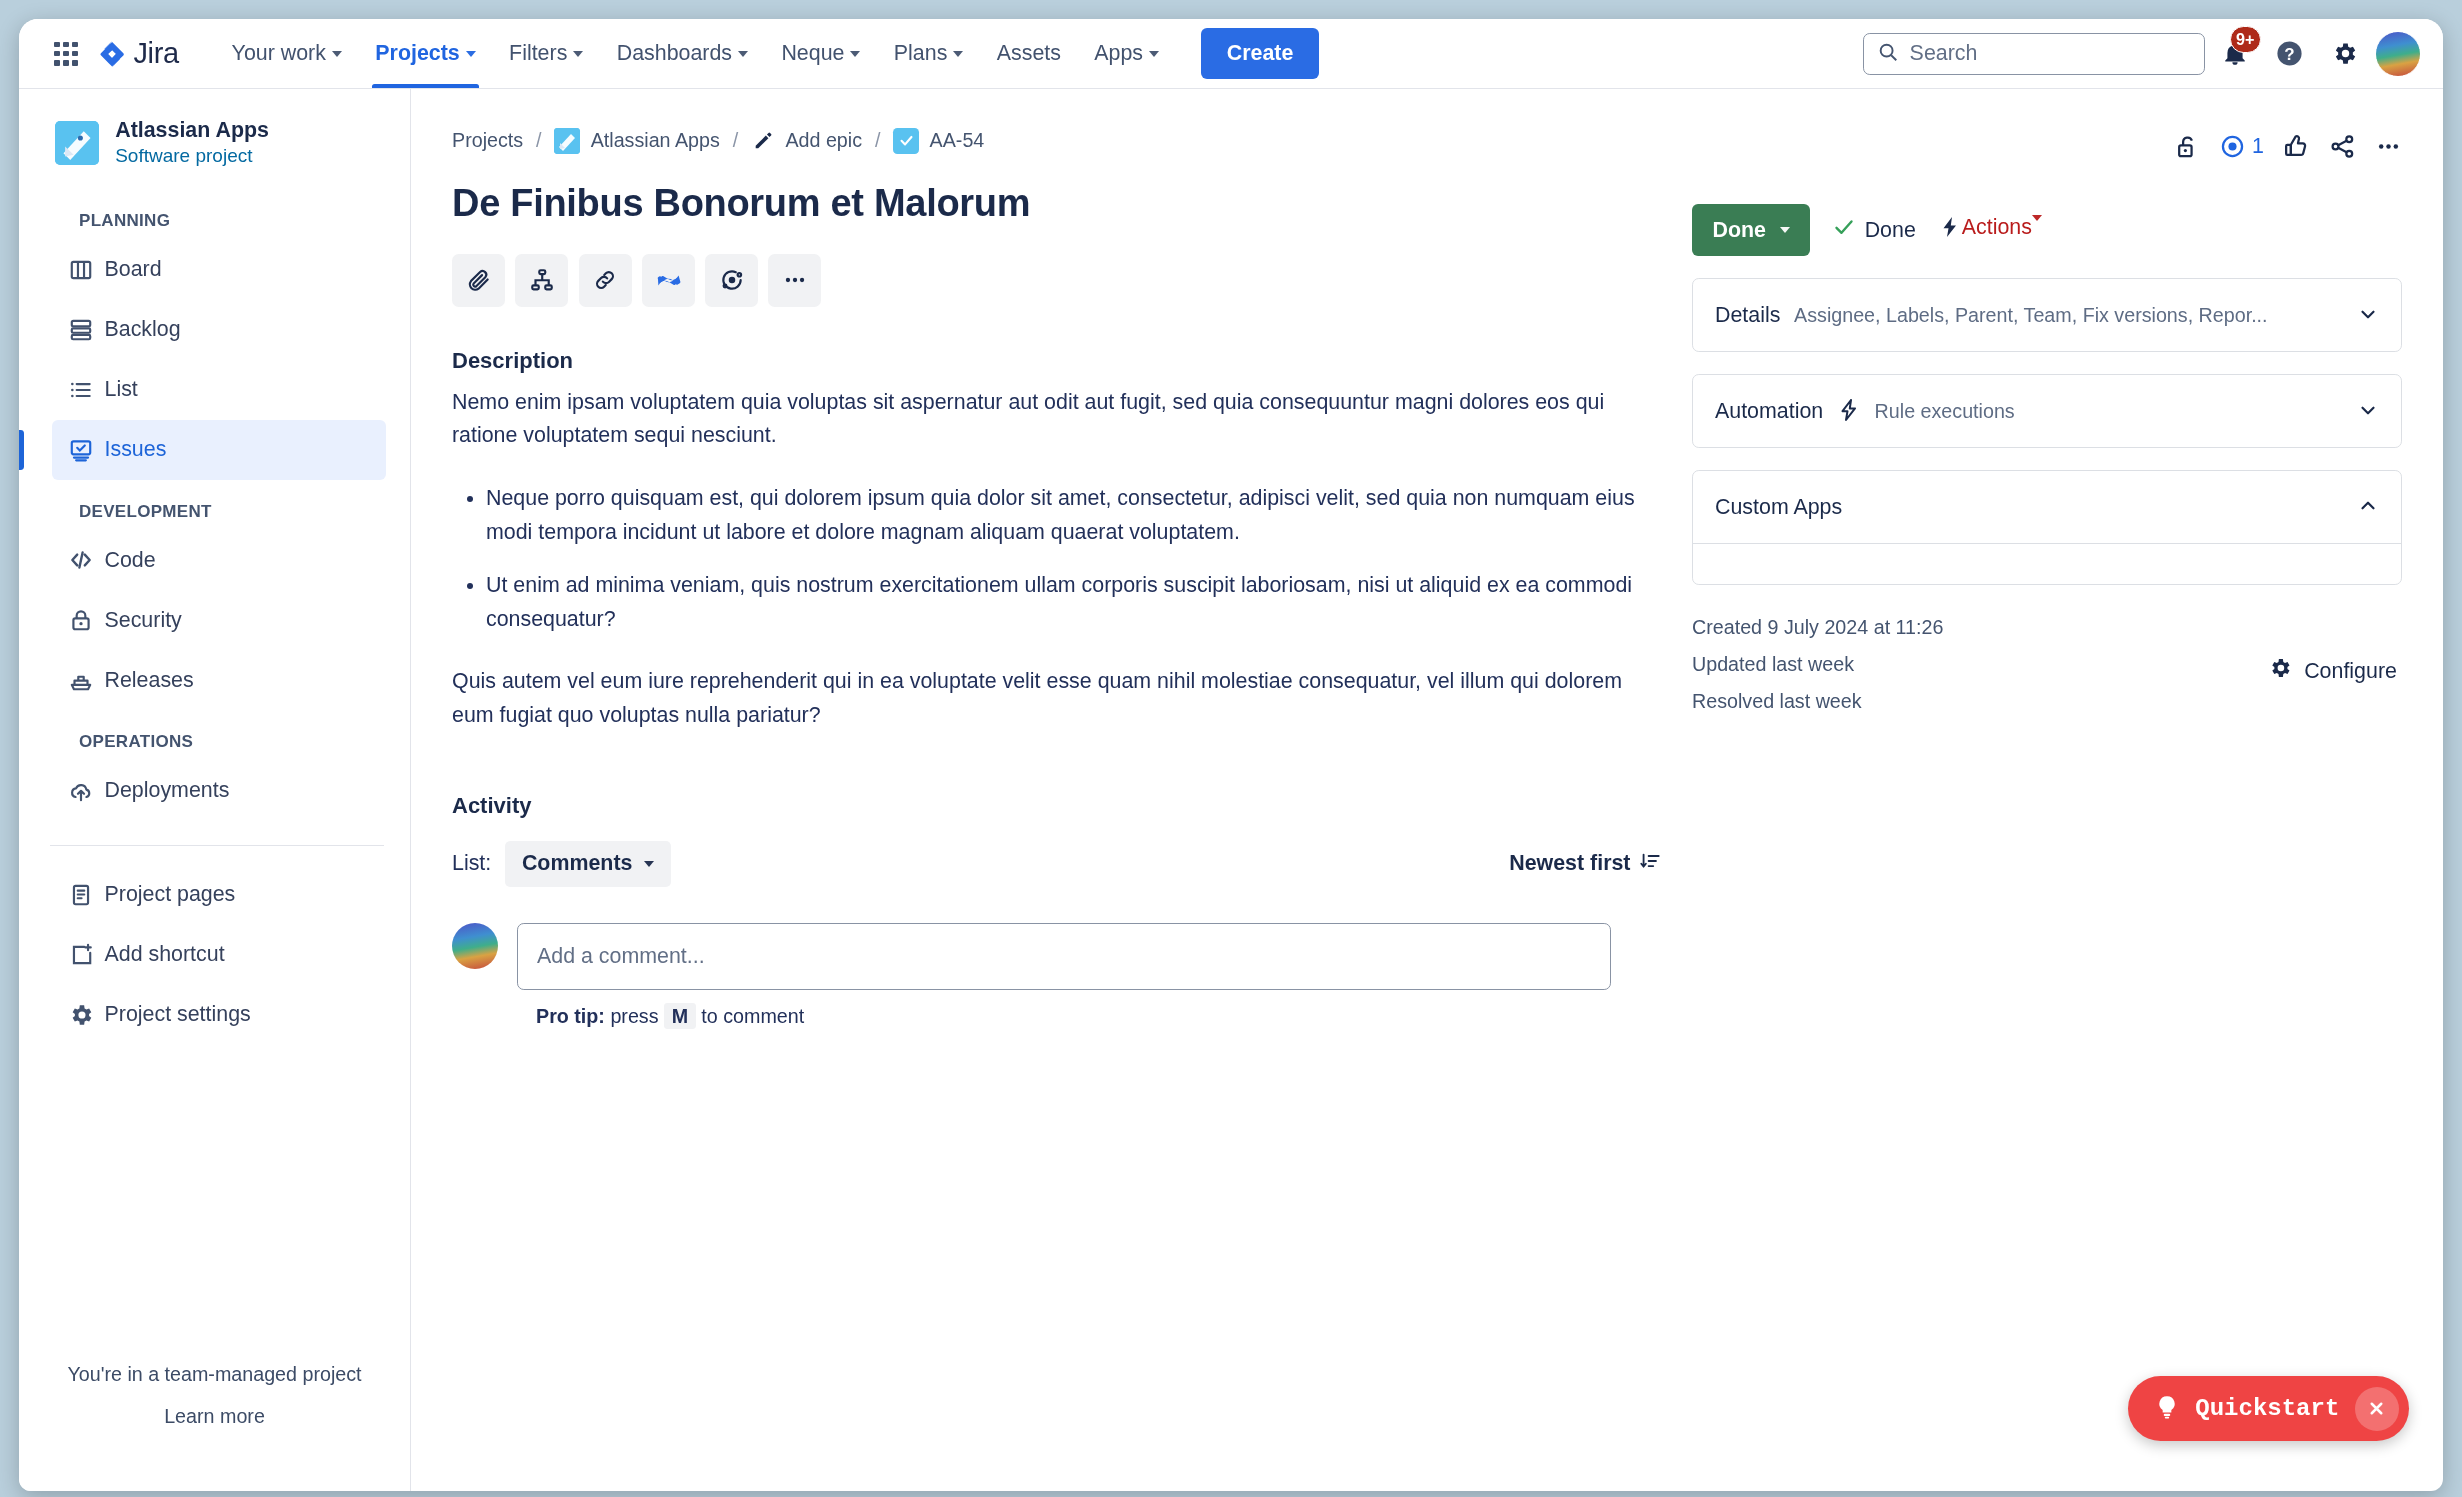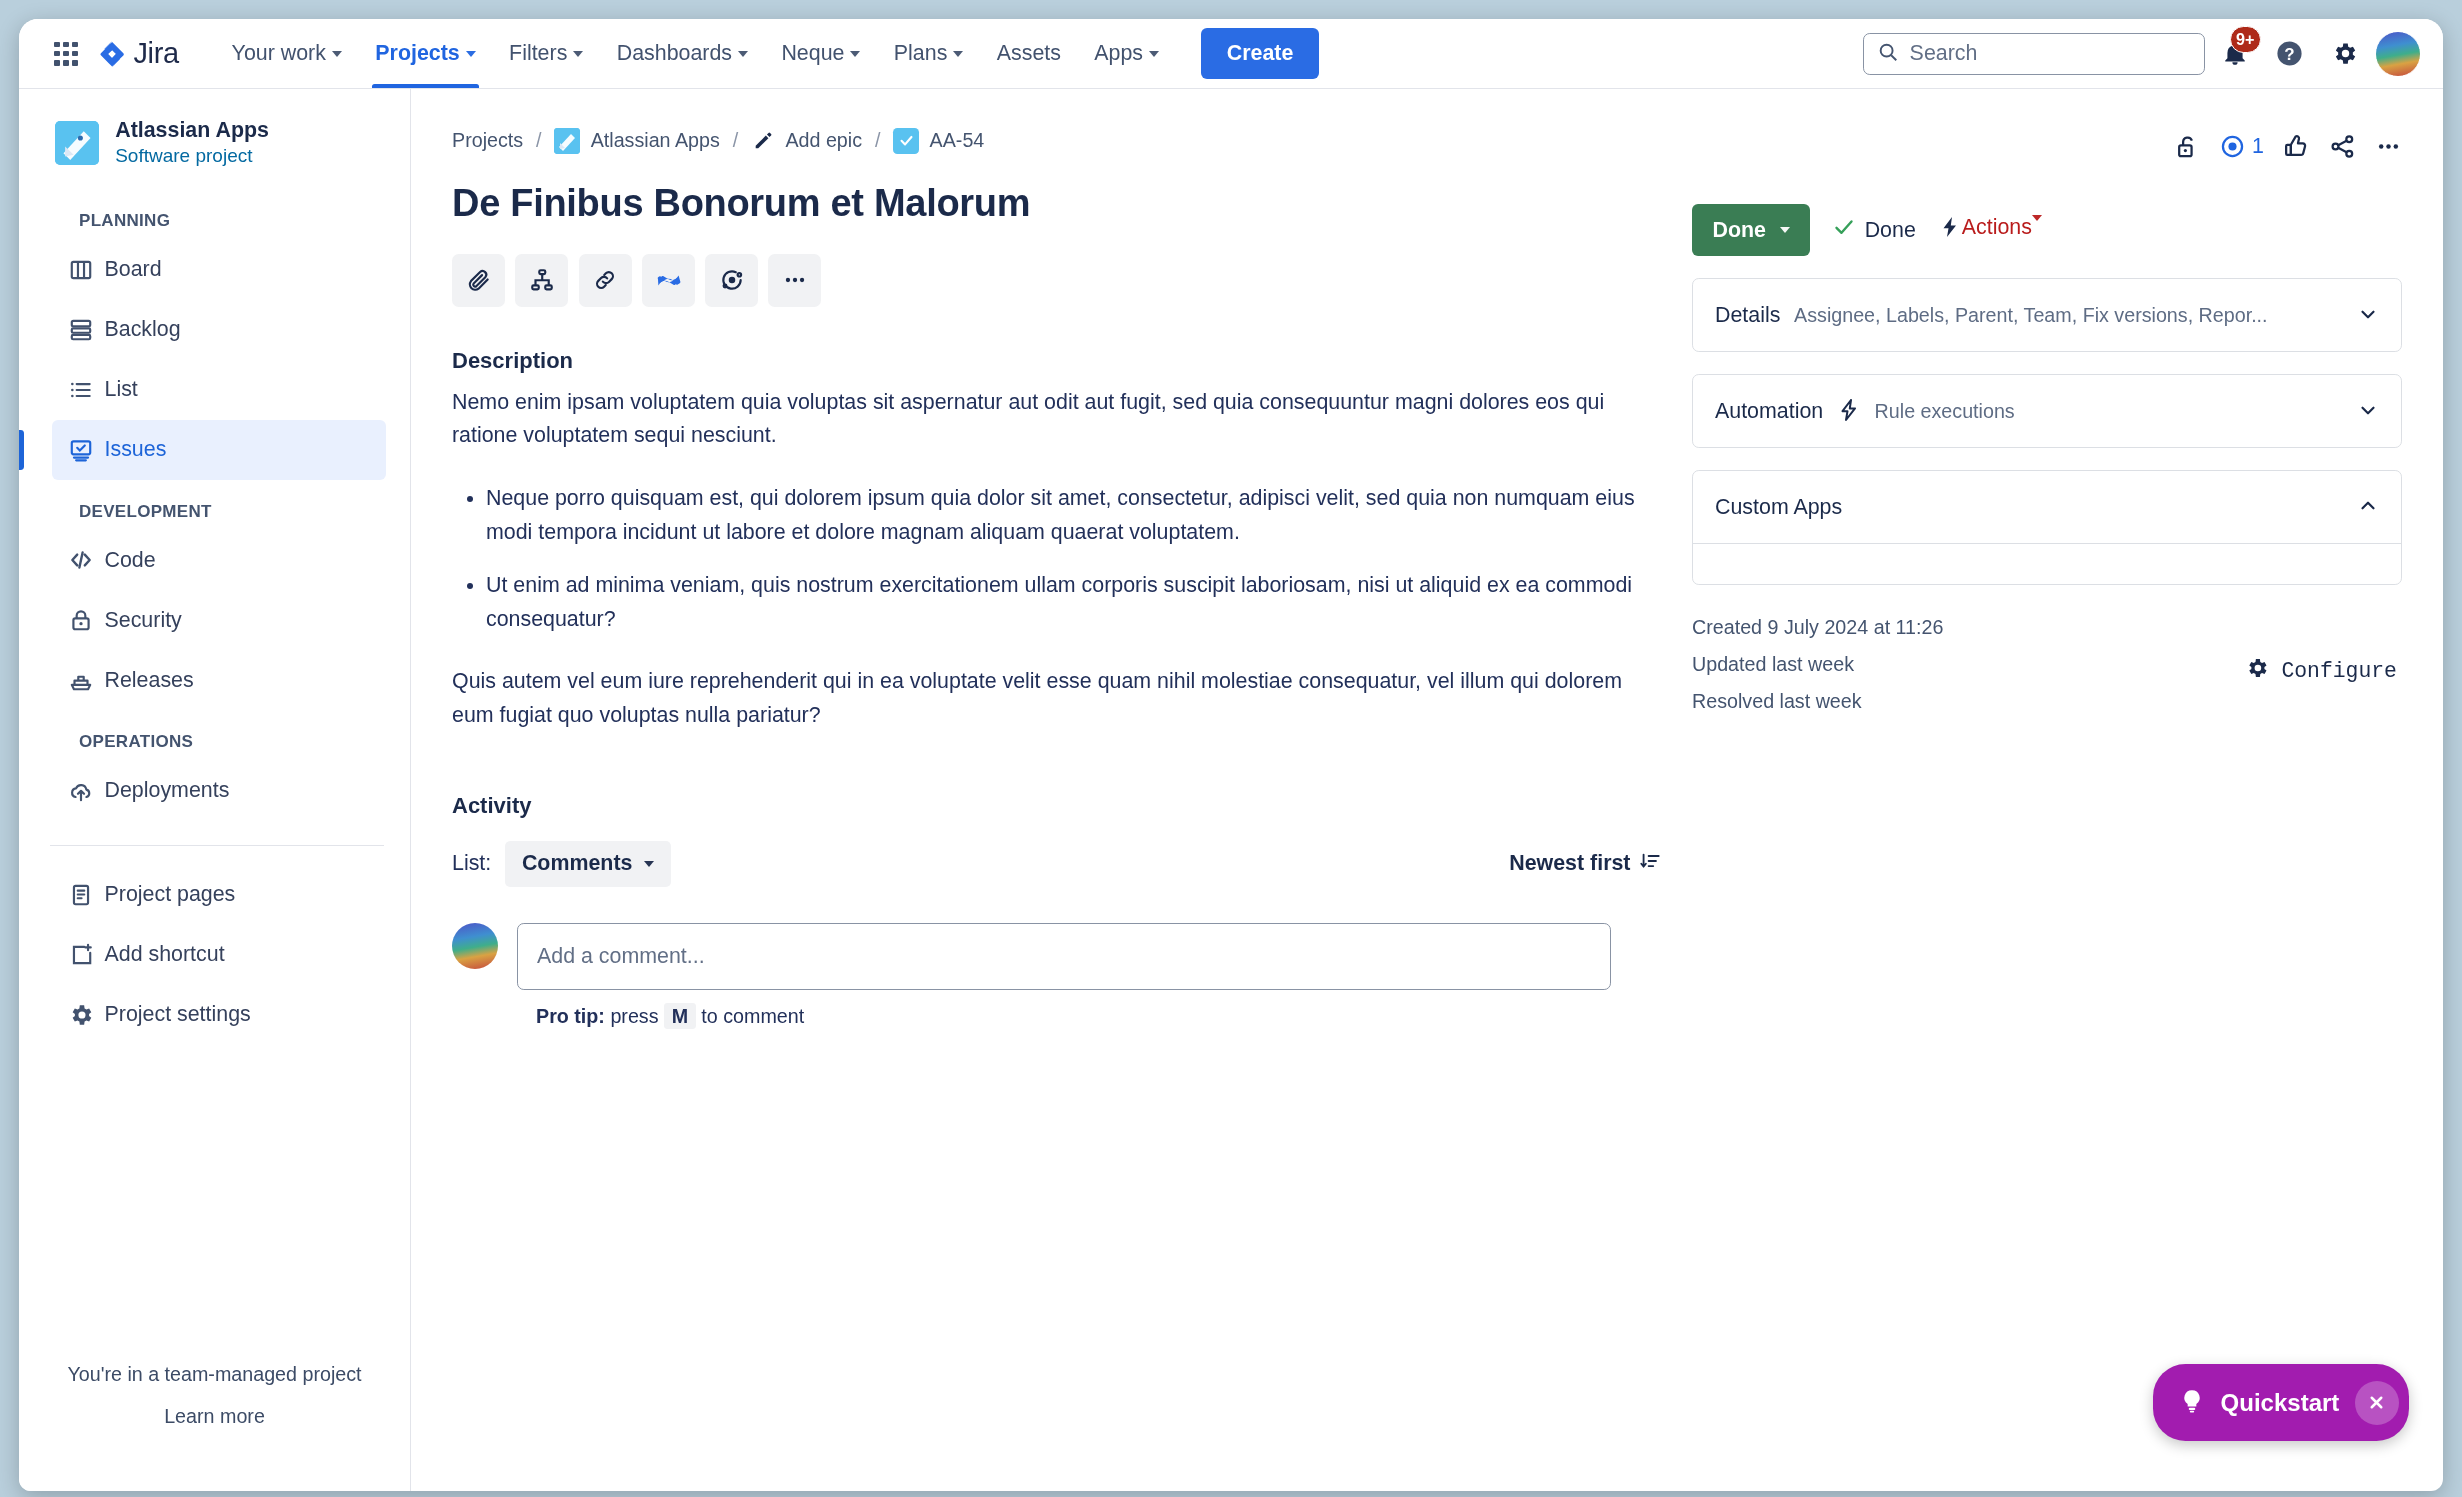--- a/index.html
+++ b/index.html
@@ -187,28 +187,28 @@
     cursor: pointer; min-height: 72px;
   }
   .panel-title { font-size: 21.4px; color: #1b2a4a; font-weight: 500; }
   .panel-sub { font-size: 19.7px; color: #5e6c84; flex:1; white-space: nowrap; overflow: hidden; text-overflow: ellipsis; }
   .panel-chev { margin-left: auto; }
   .panel-body { border-top: 0.9px solid #dcdfe4; height: 41px; }
 
   .meta { margin-top: 31px; display: flex; }
   .meta-lines div { font-size: 19.7px; color: #44546f; margin-bottom: 13.7px; }
   .configure { margin-left: auto; display: flex; align-items: center; gap: 12px;
-    font-size: 21.4px; color: #1b2a4a; cursor: pointer; padding-right: 5.1px; font-family: Liberation Mono, monospace; }
+    font-size: 21.4px; color: #1b2a4a; cursor: pointer; padding-right: 5.1px; }
 
   
   .quickstart {
     position: absolute; right: 53px; bottom: 56px;
-    background: #a21caf; border-radius: 32.5px; height: 77px;
+    background: #ef4444; border-radius: 32.5px; height: 65px;
     display: flex; align-items: center; gap: 15.4px; padding: 0 10.3px 0 26px;
-    box-shadow: 0 4.3px 13.7px rgba(0,0,0,.22); cursor: pointer;
+    box-shadow: 0 4.3px 13.7px rgba(0,0,0,.22); cursor: pointer; font-family: Liberation Mono, monospace;
   }
   .quickstart .qs-label { color: #fff; font-size: 24px; font-weight: 700; }
   .qs-close { width: 44px; height: 44px; border-radius: 50%; background: rgba(255,255,255,.24);
     display: flex; align-items: center; justify-content: center; color: #fff; font-size: 22px; cursor:pointer; }
 </style>
 </head>
 <body>
 
 <div class="window">
 

